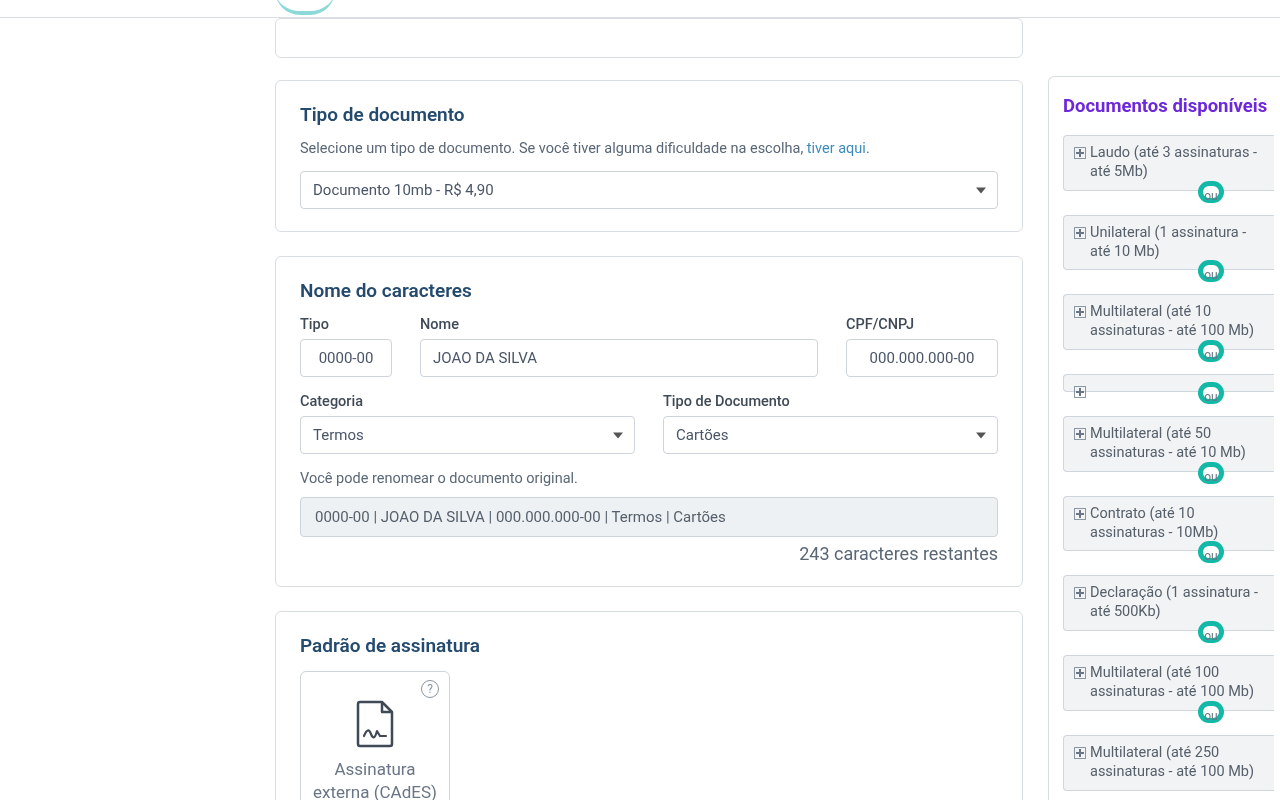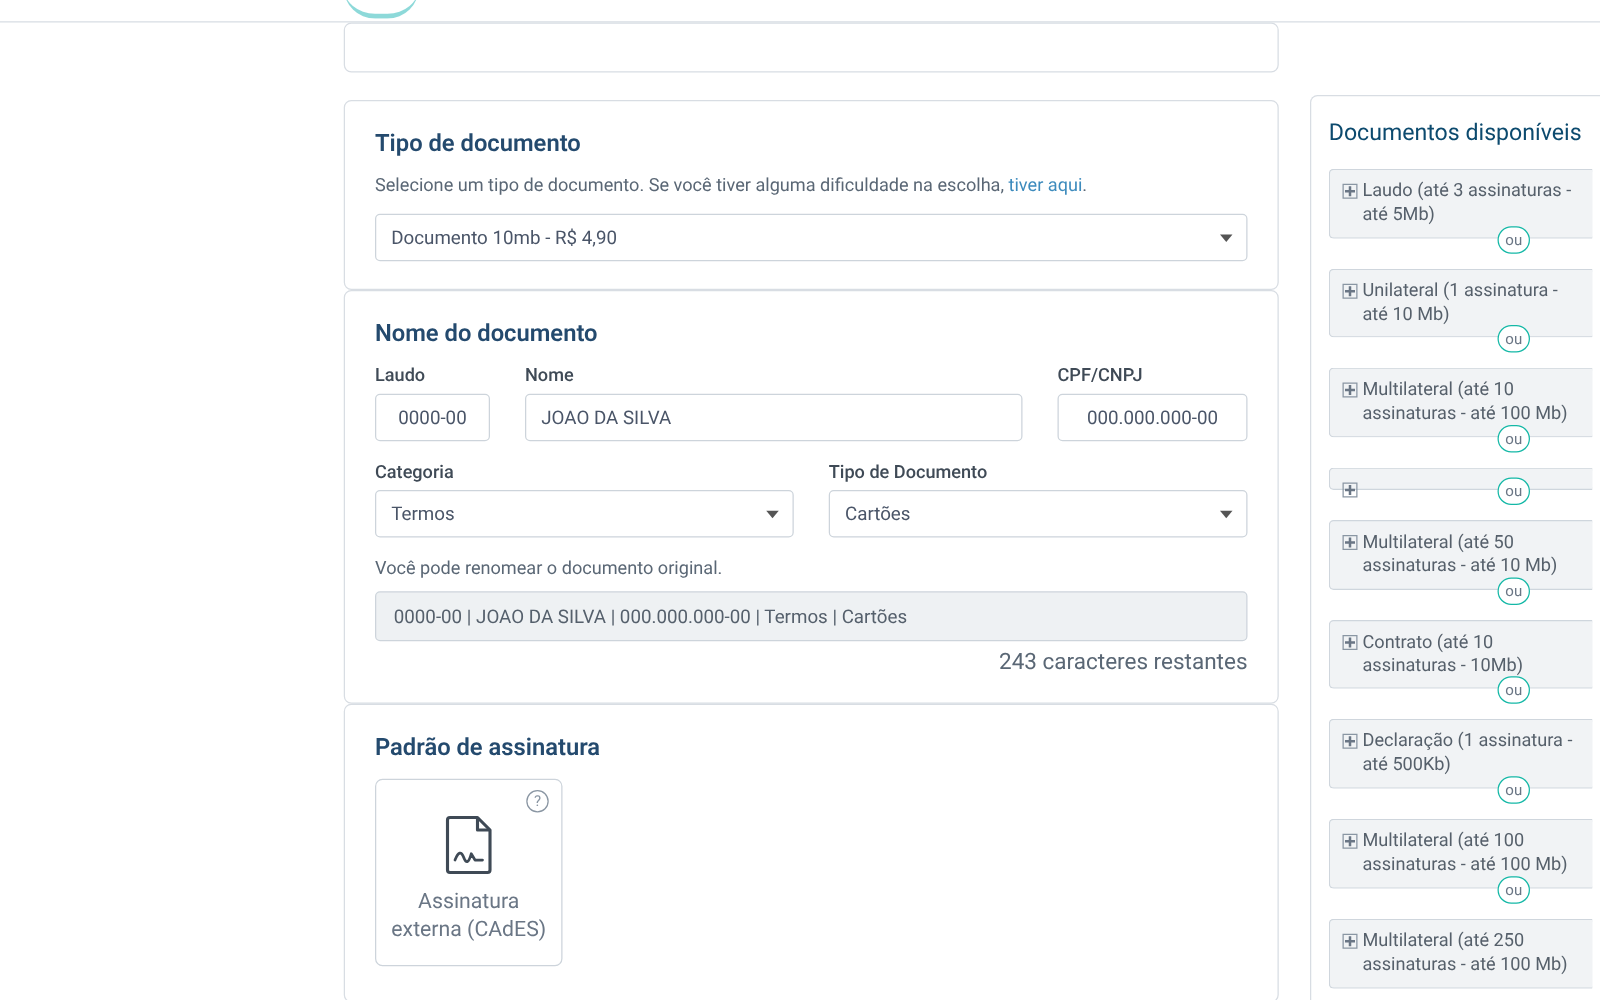--- a/index.html
+++ b/index.html
@@ -31,20 +31,21 @@
   }
   .left-col {
     flex: 0 0 1030px;
     padding-left: 275px;
     padding-right: 25px;
   }
   .card {
     border: 1px solid #d8dde3;
     border-radius: 6px;
     padding: 22px 24px;
+    margin-bottom: 24px;
     background: #fff;
   }
   .card.closed {
     height: 40px;
     padding: 10px 24px;
     margin-bottom: 22px;
   }
   .card-title {
     color: #244a6e;
     font-size: 19px;
@@ -129,23 +130,23 @@
   }
   .side-card {
     border: 1px solid #d8dde3;
     border-top-left-radius: 6px;
     border-bottom-left-radius: 6px;
     border-right: none;
     padding: 18px 14px 30px 14px;
     background: #fff;
   }
   .side-title {
-    color: #0c4a6e;
+    color: #6d28d9;
     font-size: 18.5px;
-    font-weight: 400;
+    font-weight: 700;
     margin-bottom: 18px;
   }
   .doc-item {
     position: relative;
     border: 1px solid #cfd6dd;
     border-right: none;
     background: #f1f3f5;
     border-top-left-radius: 4px;
     border-bottom-left-radius: 4px;
     padding: 8px 10px 8px 10px;
@@ -168,21 +169,21 @@
     background: #6a7685;
   }
   .doc-item .plus::before { left: 4px; top: 1px; width: 2px; height: 8px; }
   .doc-item .plus::after  { left: 1px; top: 4px; width: 8px; height: 2px; }
   .doc-text { display: block; margin-left: 16px; padding-right: 4px; }
   .ou-badge {
     position: absolute;
     right: 50px;
     bottom: -13px;
     width: 26px; height: 22px;
-    border: 1px solid #14b8a6;
+    border: 5px solid #14b8a6;
     border-radius: 12px;
     background: #fff;
     font-size: 12px;
     color: #6a7685;
     text-align: center;
     line-height: 20px;
   }
 </style>
 </head>
 <body>
@@ -202,25 +203,25 @@
         <span>Selecione um tipo de documento. Se você tiver alguma dificuldade na escolha, </span><a>tiver aqui</a><span>.</span>
       </div>
       <div class="select-wrap">
         <select class="full-select">
           <option>Documento 10mb - R$ 4,90</option>
         </select>
       </div>
     </div>
 
     <div class="card">
-      <div class="card-title">Nome do documento</div>
+      <div class="card-title">Nome do caracteres</div>
 
       <div class="row">
         <div class="field w-conta">
-          <label>Laudo</label>
+          <label>Tipo</label>
           <input class="full-input" style="text-align: center;" value="0000-00">
         </div>
         <div class="field w-nome">
           <label>Nome</label>
           <input class="full-input" value="JOAO DA SILVA" style="">
         </div>
         <div class="field w-cpf">
           <label>CPF/CNPJ</label>
           <input class="full-input" style="text-align: center;" value="000.000.000-00">
         </div>

